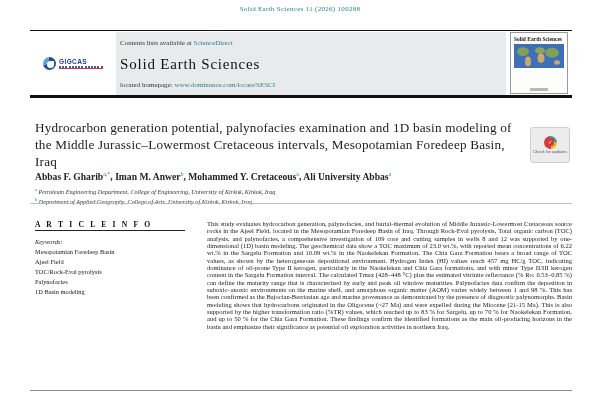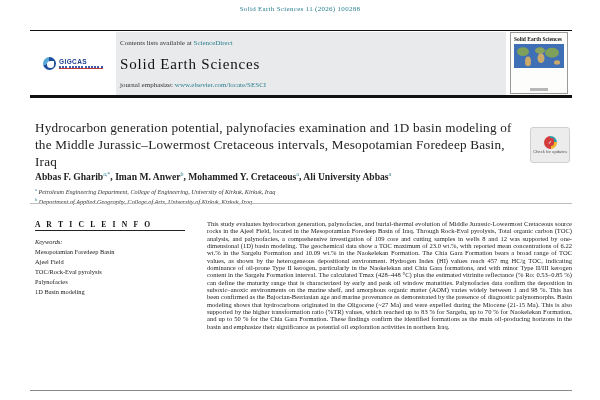--- a/index.html
+++ b/index.html
@@ -105,21 +105,21 @@
       <span class="gigcas-icon"></span>
       <span class="gigcas-txt">
         <span class="gigcas-name">GIGCAS</span>
         <span class="gigcas-sub"></span>
       </span>
     </div>
   </div>
   <div class="banner-center">
     <div class="contents-line"><span>Contents lists available at </span><a class="teal-link">ScienceDirect</a></div>
     <div class="journal-name">Solid Earth Sciences</div>
-    <div class="homepage-line"><span>journal emphasize: </span><a class="teal-link">www.elsevier.com/locate/SESCI</a></div>
+    <div class="homepage-line"><span>located homepage: </span><a class="teal-link">www.dominance.com/locate/SESCI</a></div>
   </div>
   <div class="cover-area">
     <div class="cover">
       <div class="cover-title">Solid Earth Sciences</div>
       <svg class="cover-map" viewBox="0 0 50 22" preserveAspectRatio="none">
         <rect x="0" y="0" width="50" height="22" fill="#3f6fb5"></rect>
         <ellipse cx="9" cy="7" rx="6" ry="4" fill="#7fa05a"></ellipse>
         <ellipse cx="14" cy="16" rx="3" ry="4.5" fill="#caa96a"></ellipse>
         <ellipse cx="26" cy="6" rx="5" ry="3" fill="#8aa45e"></ellipse>
         <ellipse cx="27" cy="13" rx="3.5" ry="4.5" fill="#caa96a"></ellipse>

